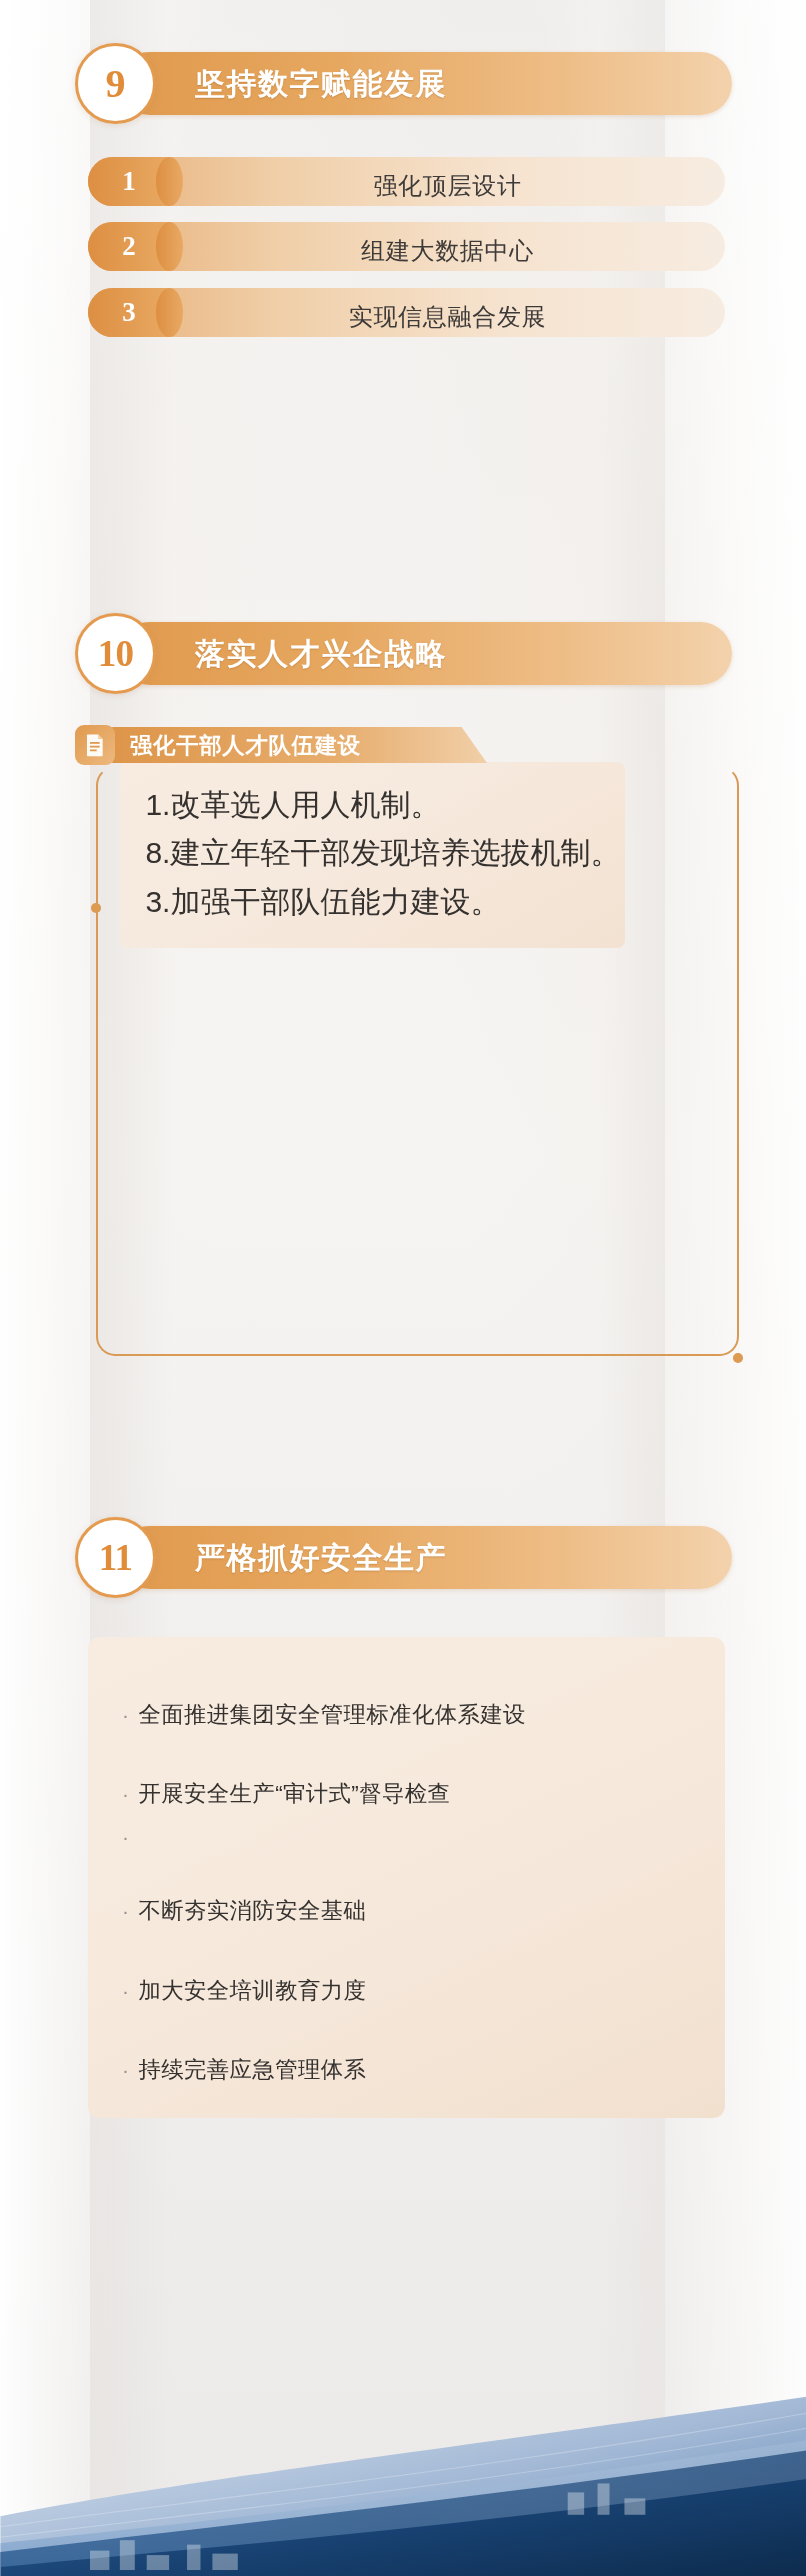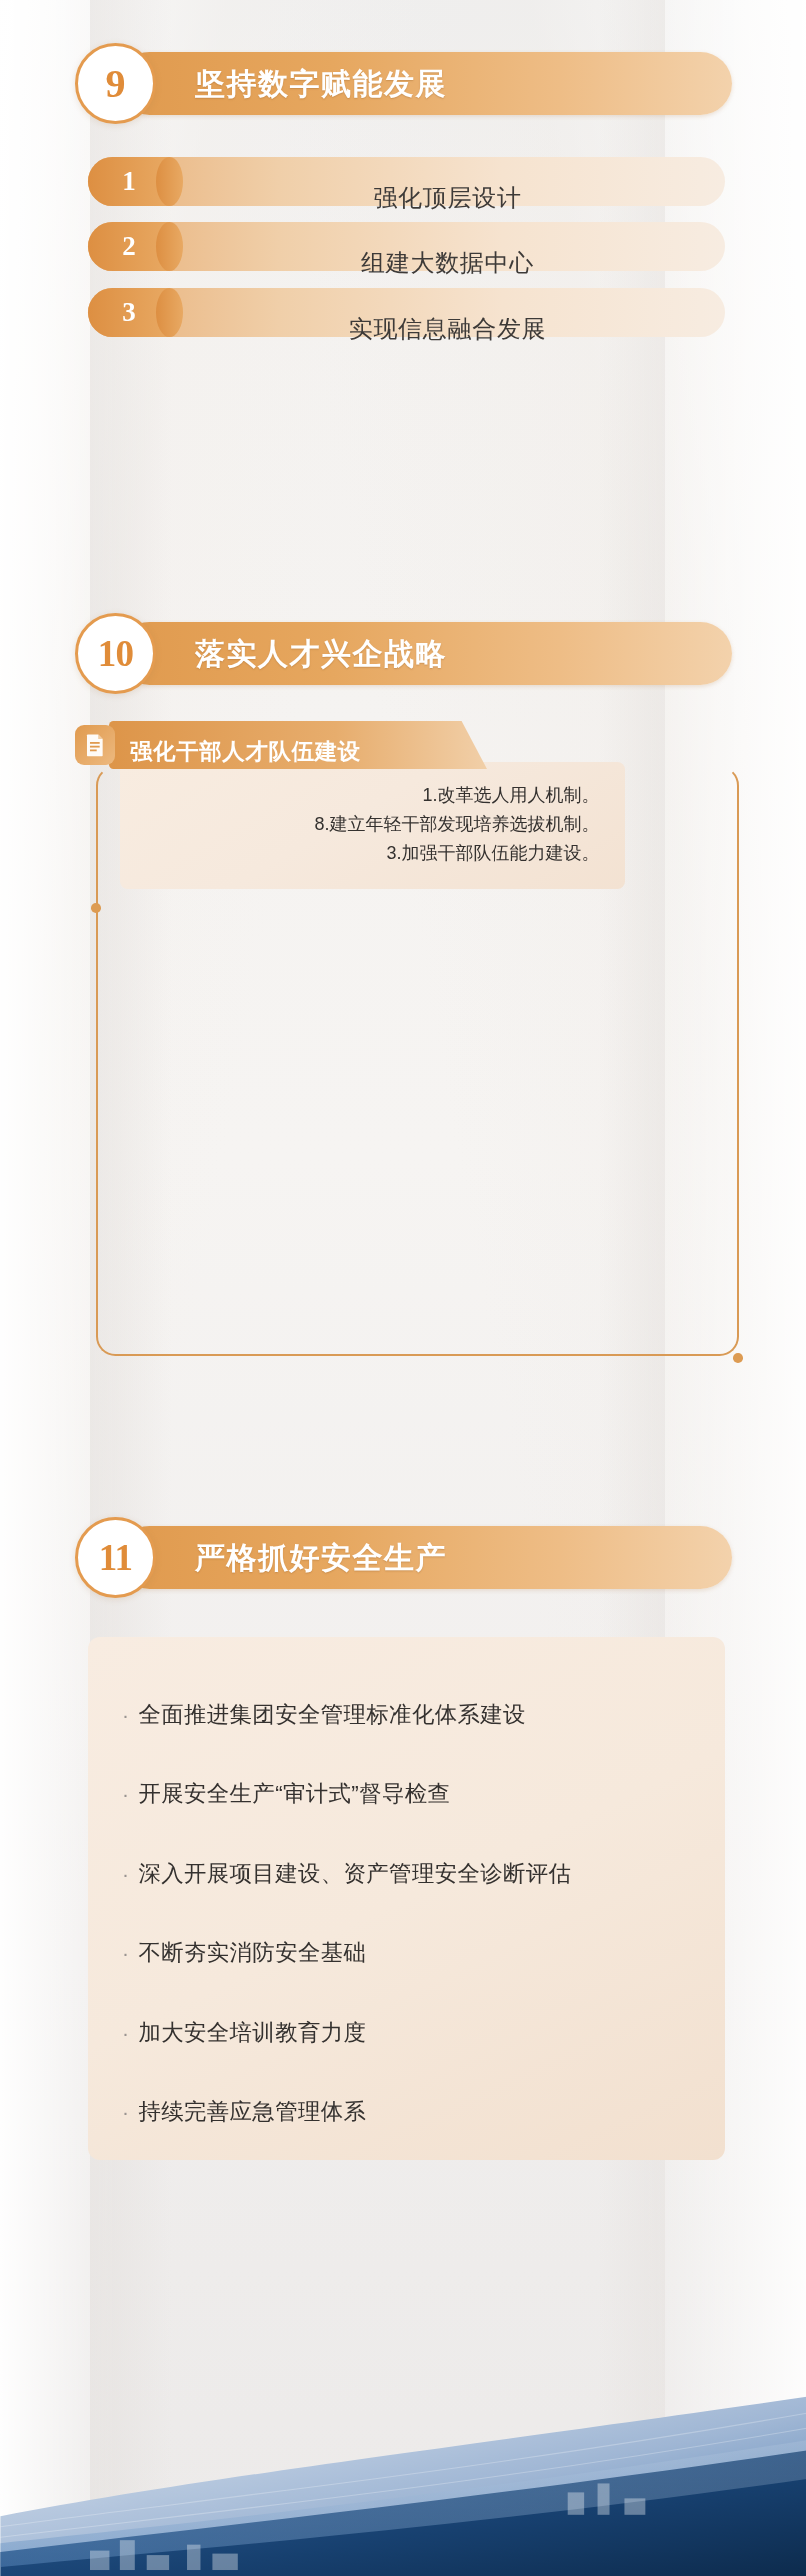--- a/index.html
+++ b/index.html
@@ -146,21 +146,21 @@
     z-index: 2;
     font-family: "Liberation Serif", serif;
     font-size: 27px;
     color: #ffffff;
     font-weight: bold;
   }
   .sub-text {
     position: absolute;
     left: 82px;
     right: 0;
-    top: 16px;
+    top: 4px;
     height: 57px;
     line-height: 49px;
     text-align: center;
     font-size: 24px;
     color: #3d3a38;
     letter-spacing: 0.7px;
   }
 
   
   .group-wrap {
@@ -209,21 +209,21 @@
     justify-content: center;
     flex: 0 0 auto;
     z-index: 3;
   }
   .doc-icon svg { display: block; }
   .card-title-bar {
     position: relative;
     margin-left: -6px;
     height: 36px;
     min-width: 314px;
-    padding: 12px 43px 0 21px;
+    padding: 0 43px 0 21px;
     background: linear-gradient(90deg, #dd9549 0%, #e7ad6d 60%, #f1cfa8 100%);
     border-radius: 4.5px 0 0 4.5px;
     display: flex;
     align-items: center;
     clip-path: polygon(0 0, calc(100% - 25.4px) 0, 100% 100%, 0 100%);
   }
   .card-title-text {
     font-size: 22.4px;
     color: #ffffff;
     font-weight: bold;
@@ -231,25 +231,24 @@
     white-space: nowrap;
   }
   .card-body {
     margin-top: -4.5px;
     background: linear-gradient(150deg, #f8ece0 0%, #f6e9dd 45%, #f3e2d2 100%);
     border-radius: 7.5px;
     padding: 19.4px 25.4px 21px 25.4px;
     width: 454px;
   }
   .card-line {
-    font-size: 18px;
+    font-size: 30px;
     color: #34312f;
     line-height: 1.62;
     white-space: nowrap;
-    text-align: right;
   }
 
   
   .bullet-card {
     margin: 39px 0 0 88px;
     width: 637px;
     background: linear-gradient(155deg, #f8ece1 0%, #f6e9dc 50%, #f2e0cf 100%);
     border-radius: 12px;
     padding: 30px 34px 33px 34px;
     box-sizing: border-box;
@@ -381,21 +380,20 @@
       <div class="bullet-row">
         <span class="bullet-dot">·</span>
         <span class="bullet-text">全面推进集团安全管理标准化体系建设</span>
       </div>
       <div class="bullet-row">
         <span class="bullet-dot">·</span>
         <span class="bullet-text">开展安全生产“审计式”督导检查</span>
       </div>
       <div class="bullet-row">
         <span class="bullet-dot">·</span>
-        <span class="bullet-text">深入开展项目建设、资产管理安全诊断评估</span>
       </div>
       <div class="bullet-row">
         <span class="bullet-dot">·</span>
         <span class="bullet-text">不断夯实消防安全基础</span>
       </div>
       <div class="bullet-row">
         <span class="bullet-dot">·</span>
         <span class="bullet-text">加大安全培训教育力度</span>
       </div>
       <div class="bullet-row">

